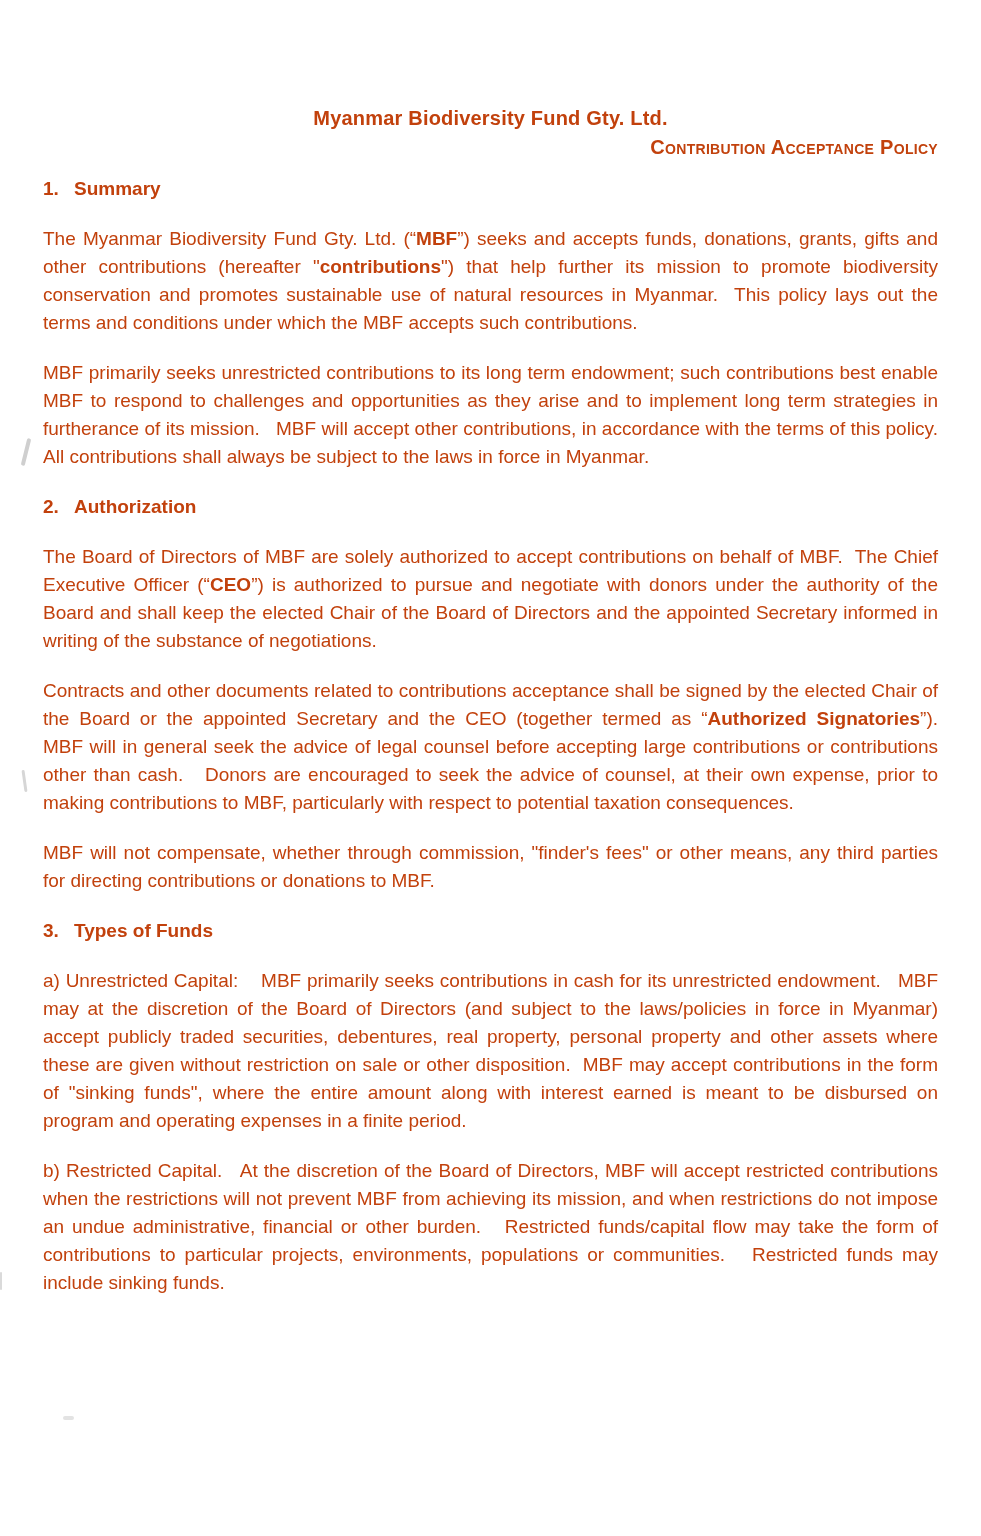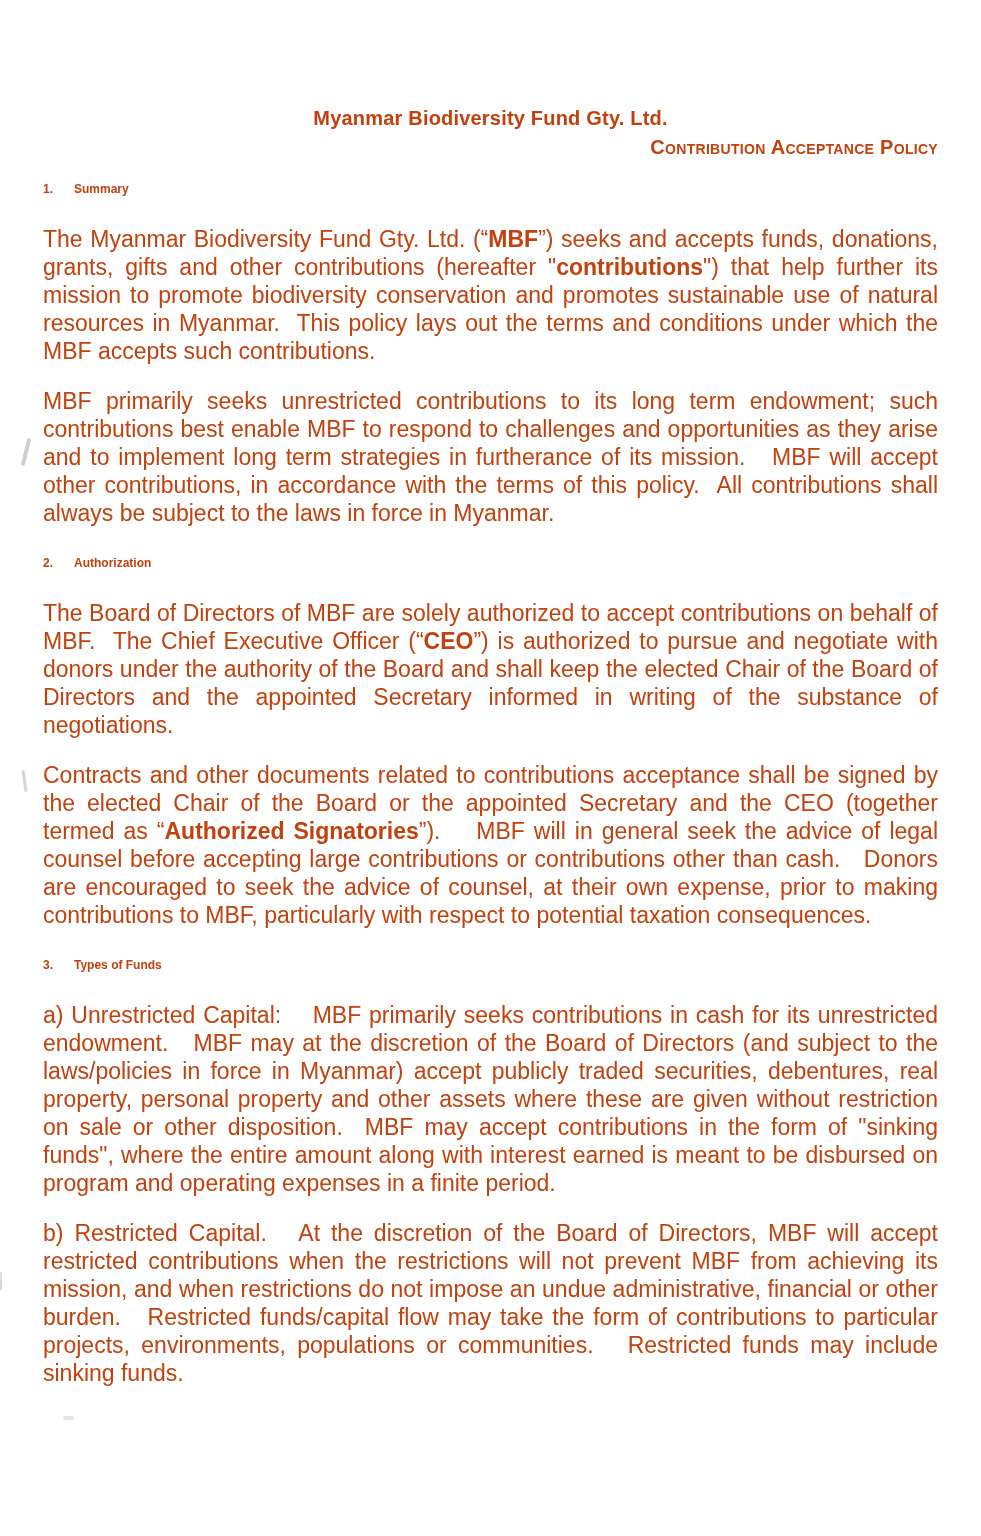--- a/index.html
+++ b/index.html
@@ -19,27 +19,27 @@
     letter-spacing:0.2px;
   }
   .subtitle{
     font-size:20px;font-weight:bold;
     font-variant:small-caps;
     text-align:right;line-height:28px;
     margin:0 0 14px 0;
     letter-spacing:0.3px;
   }
   .heading{
-    font-size:12px;font-weight:bold;
+    font-size:19px;font-weight:bold;
     line-height:28px;
     margin:0 0 22px 0;
   }
   .hnum{display:inline-block;min-width:31px;}
   .para{
-    font-size:23px;
+    font-size:19px;
     line-height:28px;
     margin:12px 0 22px 0;
     text-align:justify;
     white-space:pre-wrap;
   }
   .b{font-weight:bold;}
   .u{}
   .artifact{position:absolute;border-radius:3px;}
   .a1{left:24px;top:438px;width:4px;height:28px;background:#cfcfcf;transform:rotate(14deg);}
   .a2{left:23px;top:770px;width:3px;height:22px;background:#d6d6d6;transform:rotate(-8deg);}
@@ -52,20 +52,21 @@
 <div class="doc">
   <div class="title">Myanmar Biodiversity Fund Gty. Ltd.</div>
   <div class="subtitle">Contribution Acceptance Policy</div>
   <div id="doc-body">
       <div class="heading"><span class="hnum">1.</span><span>Summary</span></div>
       <p class="para"><span>The Myanmar Biodiversity Fund Gty. Ltd. (“</span><span class="b">MBF</span><span>”) seeks and accepts funds, donations, grants, gifts and other contributions (hereafter "</span><span class="b">contributions</span><span>") that help further its mission to promote biodiversity conservation and promotes sustainable use of natural resources in Myanmar.  This policy lays out the terms and conditions under which the MBF accepts such contributions.</span></p>
       <p class="para"><span>MBF primarily seeks unrestricted contributions to its long term endowment; such contributions best enable MBF to respond to challenges and opportunities as they arise and to implement long term strategies in furtherance of its mission.   MBF will accept other contributions, in accordance with the terms of this policy.  All contributions shall always be subject to the laws in force in Myanmar.</span></p>
       <div class="heading"><span class="hnum">2.</span><span>Authorization</span></div>
       <p class="para"><span>The Board of Directors of MBF are solely authorized to accept contributions on behalf of MBF.  The Chief Executive Officer (“</span><span class="b">CEO</span><span>”) is authorized to pursue and negotiate with donors under the authority of the Board and shall keep the elected Chair of the Board of Directors and the appointed Secretary informed in writing of the substance of negotiations.</span></p>
       <p class="para"><span>Contracts and other documents related to contributions acceptance shall be signed by the elected Chair of the Board or the appointed Secretary and the CEO (together termed as “</span><span class="b">Authorized Signatories</span><span>”).    MBF will in general seek the advice of legal counsel before accepting large contributions or contributions other than cash.   Donors are encouraged to seek the advice of counsel, at their own expense, prior to making contributions to MBF, particularly with respect to potential taxation consequences.</span></p>
+      <p class="para"><span>MBF will not compensate, whether through commission, "finder's fees" or other means, any third parties for directing contributions or donations to MBF.</span></p>
       <div class="heading"><span class="hnum">3.</span><span>Types of Funds</span></div>
       <p class="para"><span>a) </span><span class="u">Unrestricted Capital</span><span>:    MBF primarily seeks contributions in cash for its unrestricted endowment.   MBF may at the discretion of the Board of Directors (and subject to the laws/policies in force in Myanmar) accept publicly traded securities, debentures, real property, personal property and other assets where these are given without restriction on sale or other disposition.  MBF may accept contributions in the form of "sinking funds", where the entire amount along with interest earned is meant to be disbursed on program and operating expenses in a finite period.</span></p>
       <p class="para"><span>b) </span><span class="u">Restricted Capital</span><span>.   At the discretion of the Board of Directors, MBF will accept restricted contributions when the restrictions will not prevent MBF from achieving its mission, and when restrictions do not impose an undue administrative, financial or other burden.   Restricted funds/capital flow may take the form of contributions to particular projects, environments, populations or communities.   Restricted funds may include sinking funds.</span></p>
     </div>
 
   <div class="artifact a1"></div>
   <div class="artifact a2"></div>
   <div class="artifact a3"></div>
   <div class="artifact a4"></div>
 </div>

